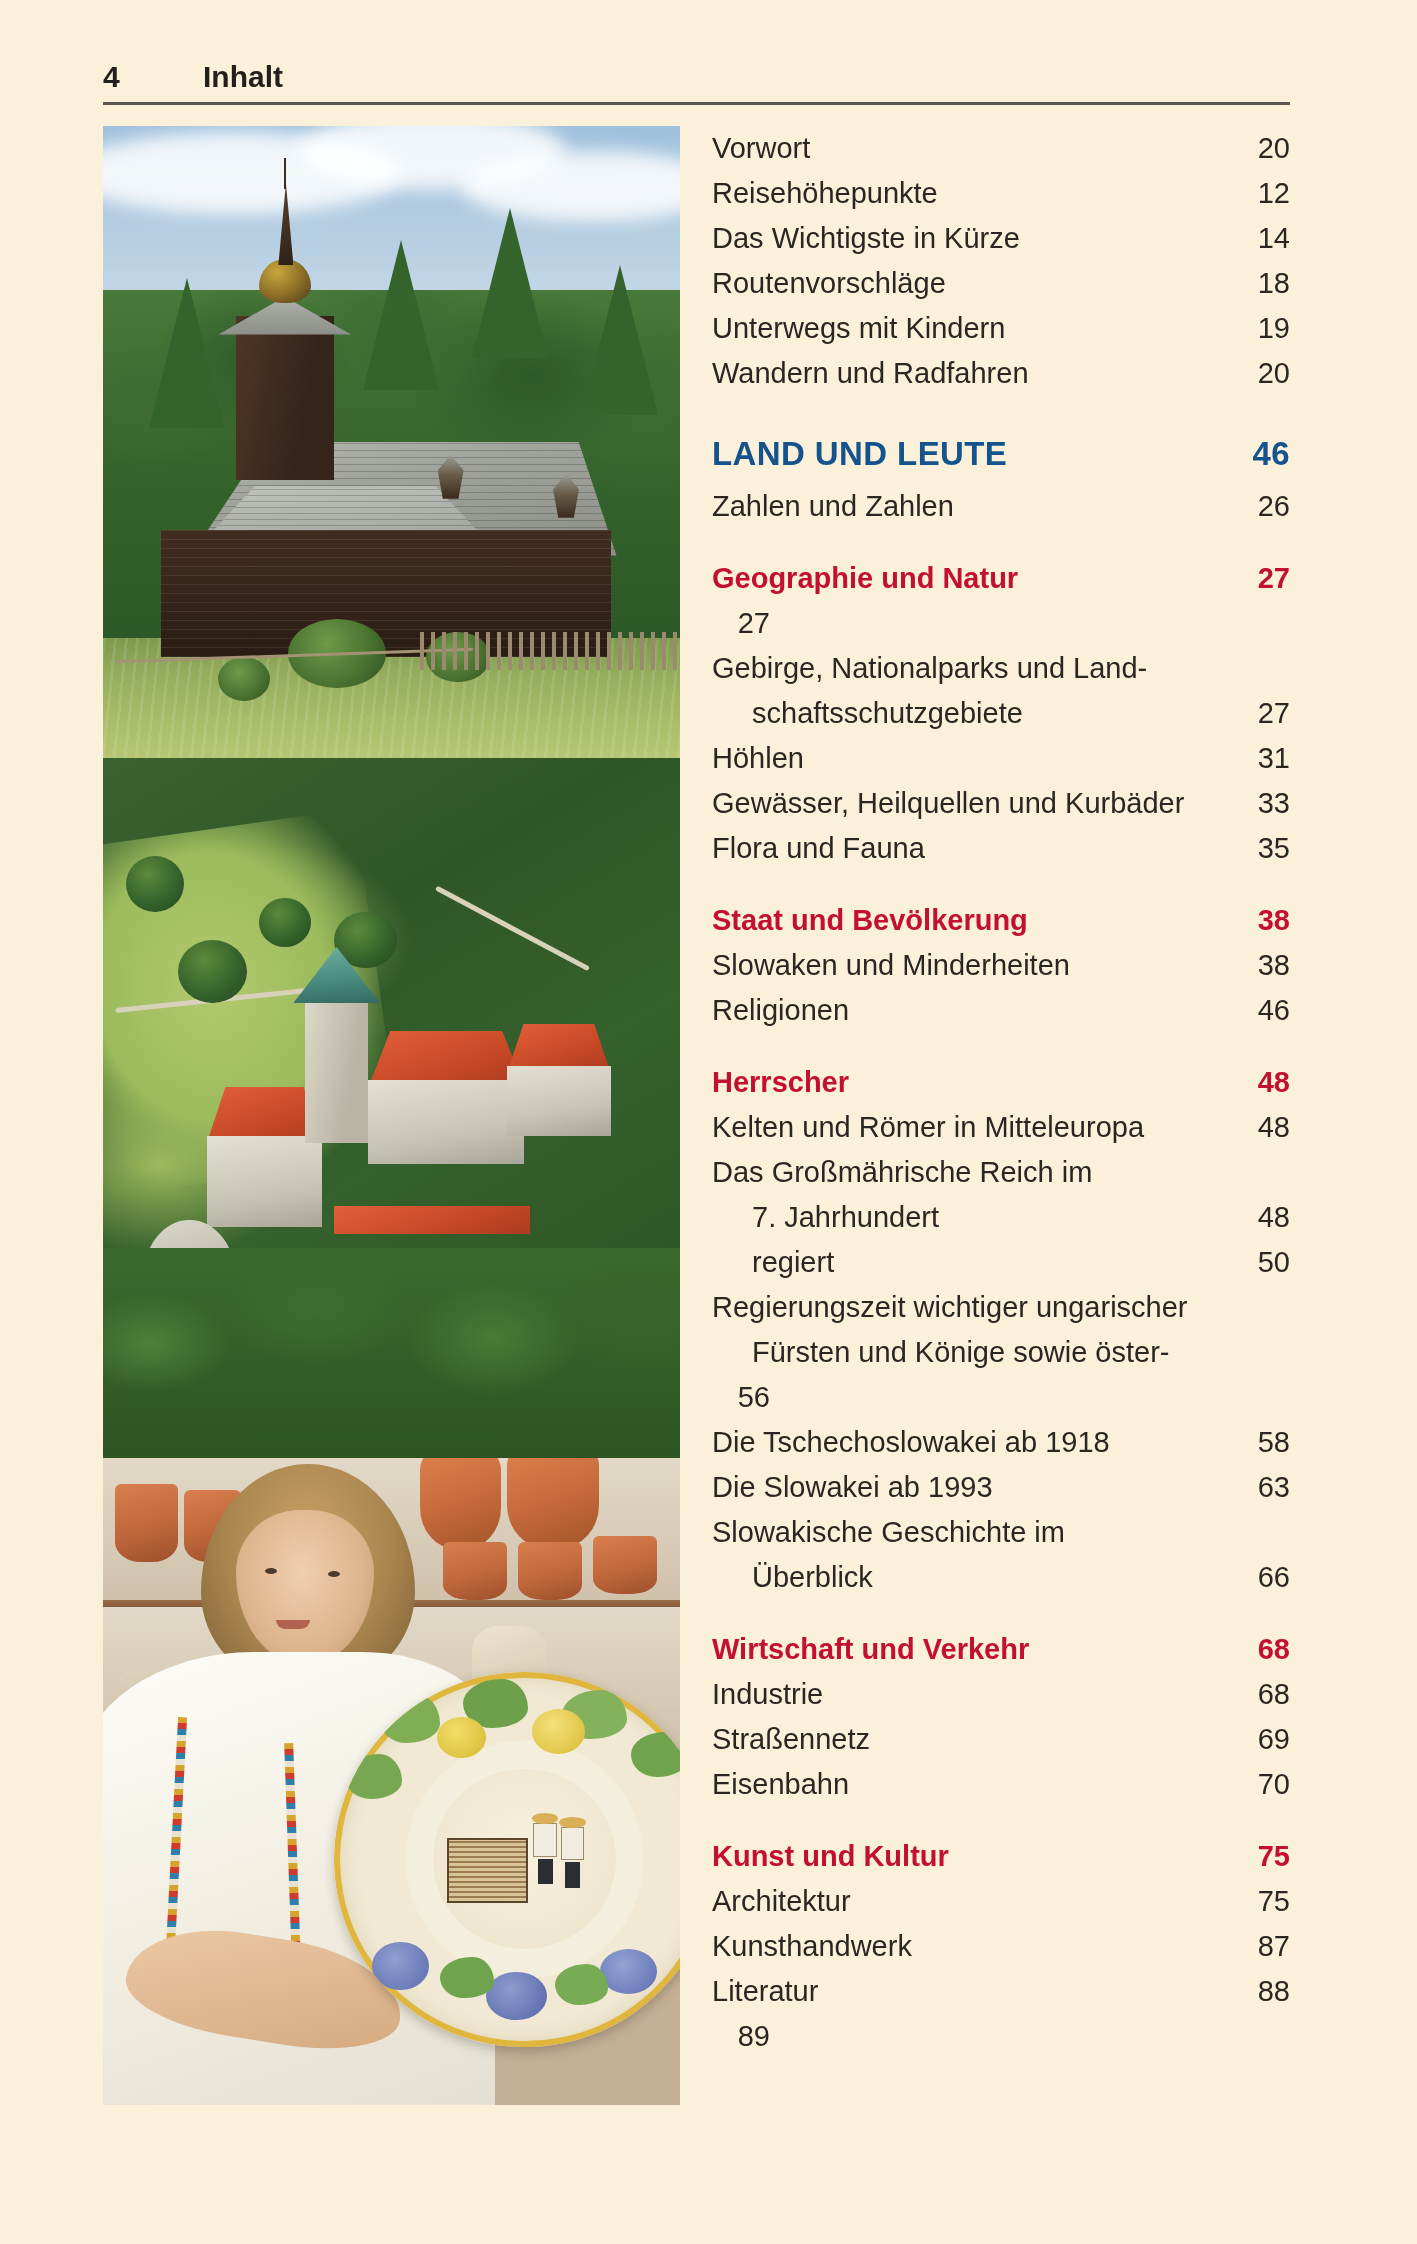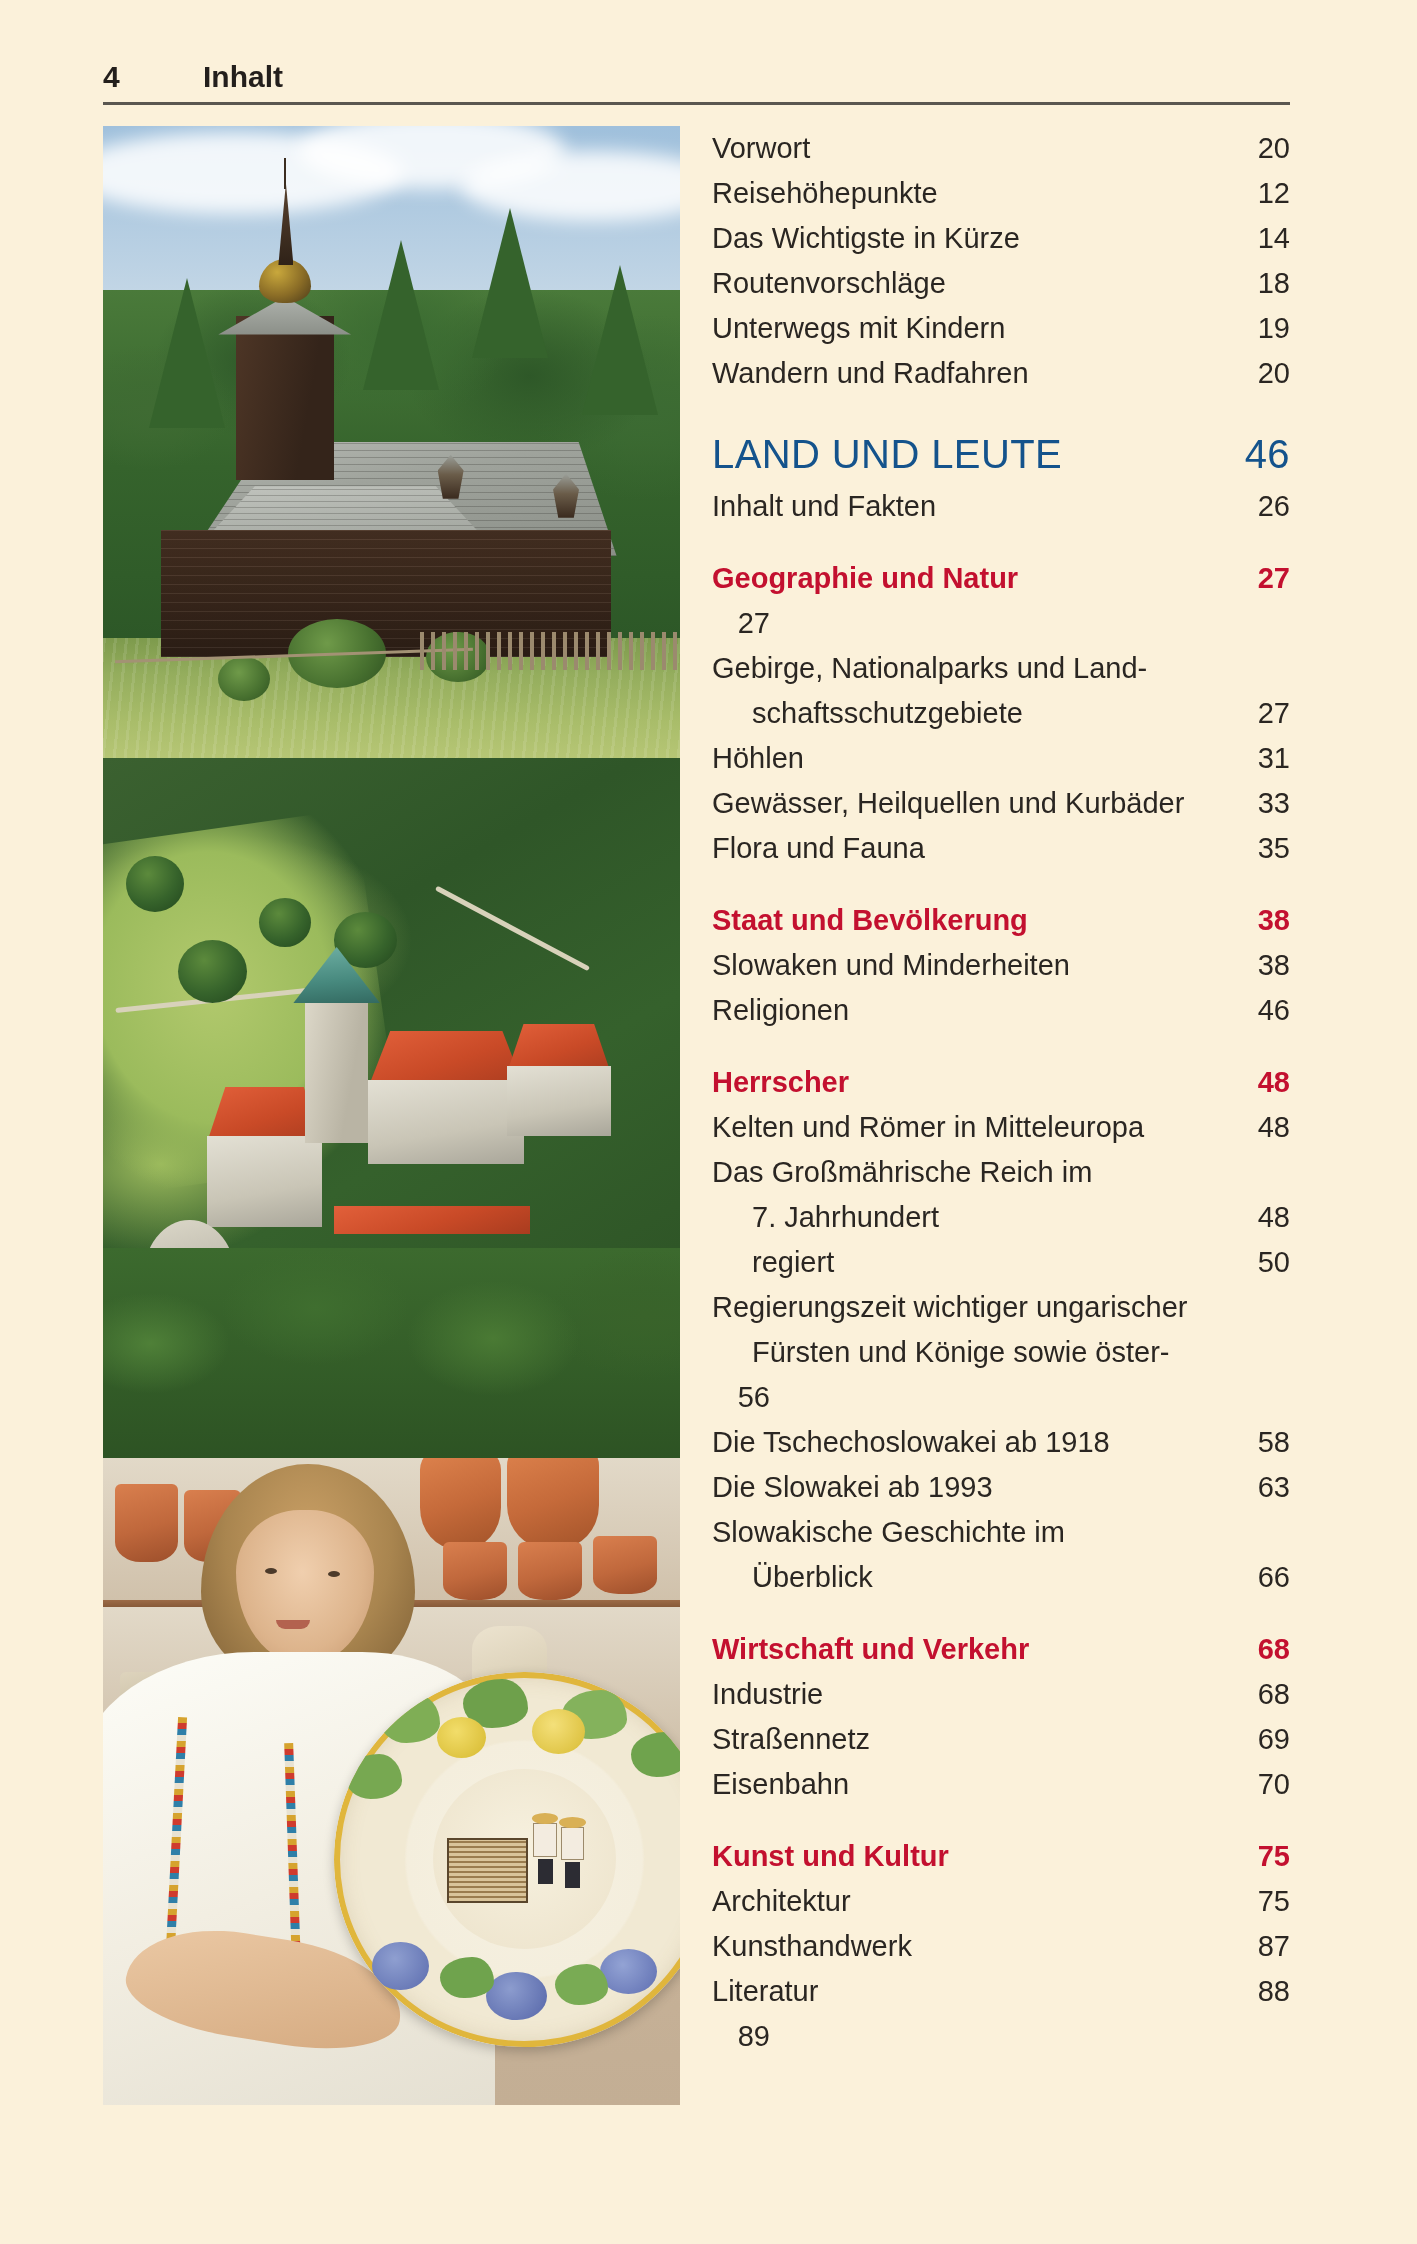--- a/index.html
+++ b/index.html
@@ -172,21 +172,21 @@
   }
   .toc-row{
     display:flex;align-items:baseline;
     font-size:29px;line-height:45px;color:#2a2622;
   }
   .toc-row .label{flex:1 1 auto;padding-right:14px;white-space:nowrap;}
   .toc-row .page{flex:0 0 58px;text-align:right;font-variant-numeric:lining-nums;}
   .toc-row.indent .label{padding-left:40px;}
 
   .toc-row.chapter{
-    font-size:40px;font-weight:400;color:#14538c;
+    font-size:33px;font-weight:700;color:#14538c;
     line-height:48px;letter-spacing:.4px;margin-top:34px;margin-bottom:6px;align-items:center;
   }
   .toc-row.section{
     font-size:29px;font-weight:700;color:#c3102f;
     line-height:46px;margin-top:26px;
   }
 </style>
 </head>
 <body>
 
@@ -329,21 +329,21 @@
     </div>
     <div class="toc-row">
       <span class="label">Wandern und Radfahren</span>
       <span class="page">20</span>
     </div>
     <div class="toc-row chapter">
       <span class="label">LAND UND LEUTE</span>
       <span class="page">46</span>
     </div>
     <div class="toc-row">
-      <span class="label">Inhalt und Fakten</span>
+      <span class="label">Zahlen und Zahlen</span>
       <span class="page">26</span>
     </div>
     <div class="toc-row section">
       <span class="label">Geographie und Natur</span>
       <span class="page">27</span>
     </div>
     <div class="toc-row">
       <span class="page">27</span>
     </div>
     <div class="toc-row">

